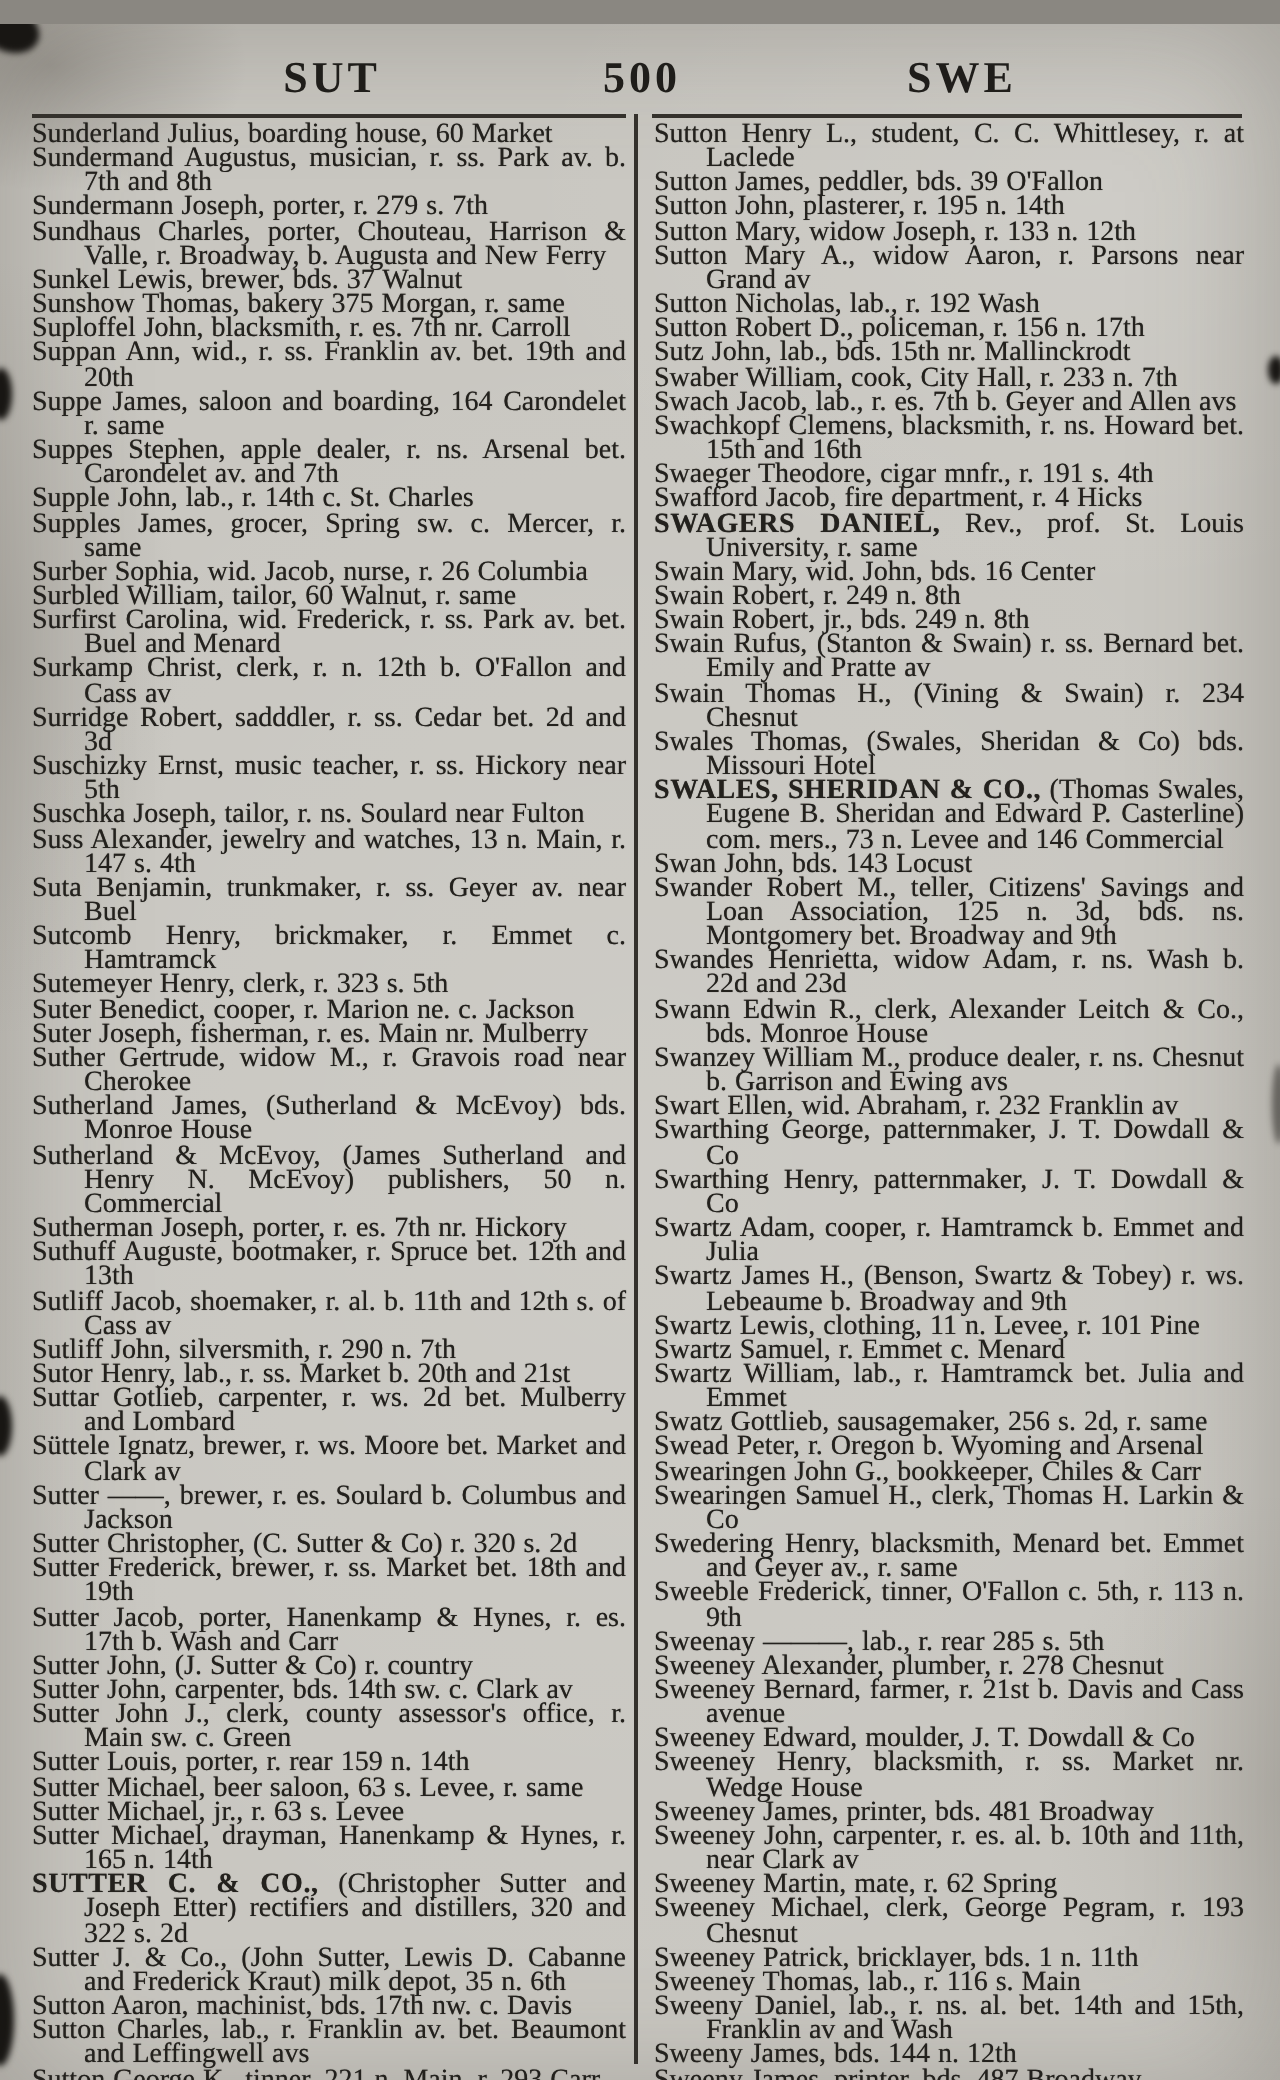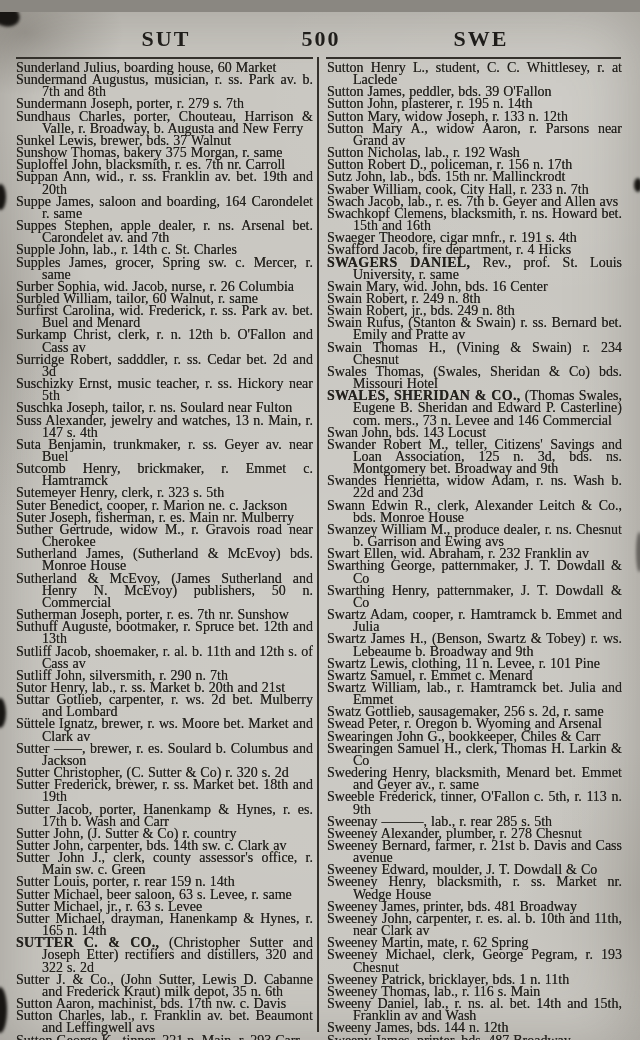--- a/index.html
+++ b/index.html
@@ -97,21 +97,21 @@
       <p class="entry">Suschka Joseph, tailor, r. ns. Soulard near Fulton</p>
       <p class="entry">Suss Alexander, jewelry and watches, 13 n. Main, r. 147 s. 4th</p>
       <p class="entry">Suta Benjamin, trunkmaker, r. ss. Geyer av. near Buel</p>
       <p class="entry">Sutcomb Henry, brickmaker, r. Emmet c. Hamtramck</p>
       <p class="entry">Sutemeyer Henry, clerk, r. 323 s. 5th</p>
       <p class="entry">Suter Benedict, cooper, r. Marion ne. c. Jackson</p>
       <p class="entry">Suter Joseph, fisherman, r. es. Main nr. Mulberry</p>
       <p class="entry">Suther Gertrude, widow M., r. Gravois road near Cherokee</p>
       <p class="entry">Sutherland James, (Sutherland &amp; McEvoy) bds. Monroe House</p>
       <p class="entry">Sutherland &amp; McEvoy, (James Sutherland and Henry N. McEvoy) publishers, 50 n. Commercial</p>
-      <p class="entry">Sutherman Joseph, porter, r. es. 7th nr. Sunshow</p>
+      <p class="entry">Sutherman Joseph, porter, r. es. 7th nr. Hickory</p>
       <p class="entry">Suthuff Auguste, bootmaker, r. Spruce bet. 12th and 13th</p>
       <p class="entry">Sutliff Jacob, shoemaker, r. al. b. 11th and 12th s. of Cass av</p>
       <p class="entry">Sutliff John, silversmith, r. 290 n. 7th</p>
       <p class="entry">Sutor Henry, lab., r. ss. Market b. 20th and 21st</p>
       <p class="entry">Suttar Gotlieb, carpenter, r. ws. 2d bet. Mulberry and Lombard</p>
       <p class="entry">Süttele Ignatz, brewer, r. ws. Moore bet. Market and Clark av</p>
       <p class="entry">Sutter ——, brewer, r. es. Soulard b. Columbus and Jackson</p>
       <p class="entry">Sutter Christopher, (C. Sutter &amp; Co) r. 320 s. 2d</p>
       <p class="entry">Sutter Frederick, brewer, r. ss. Market bet. 18th and 19th</p>
       <p class="entry">Sutter Jacob, porter, Hanenkamp &amp; Hynes, r. es. 17th b. Wash and Carr</p>

